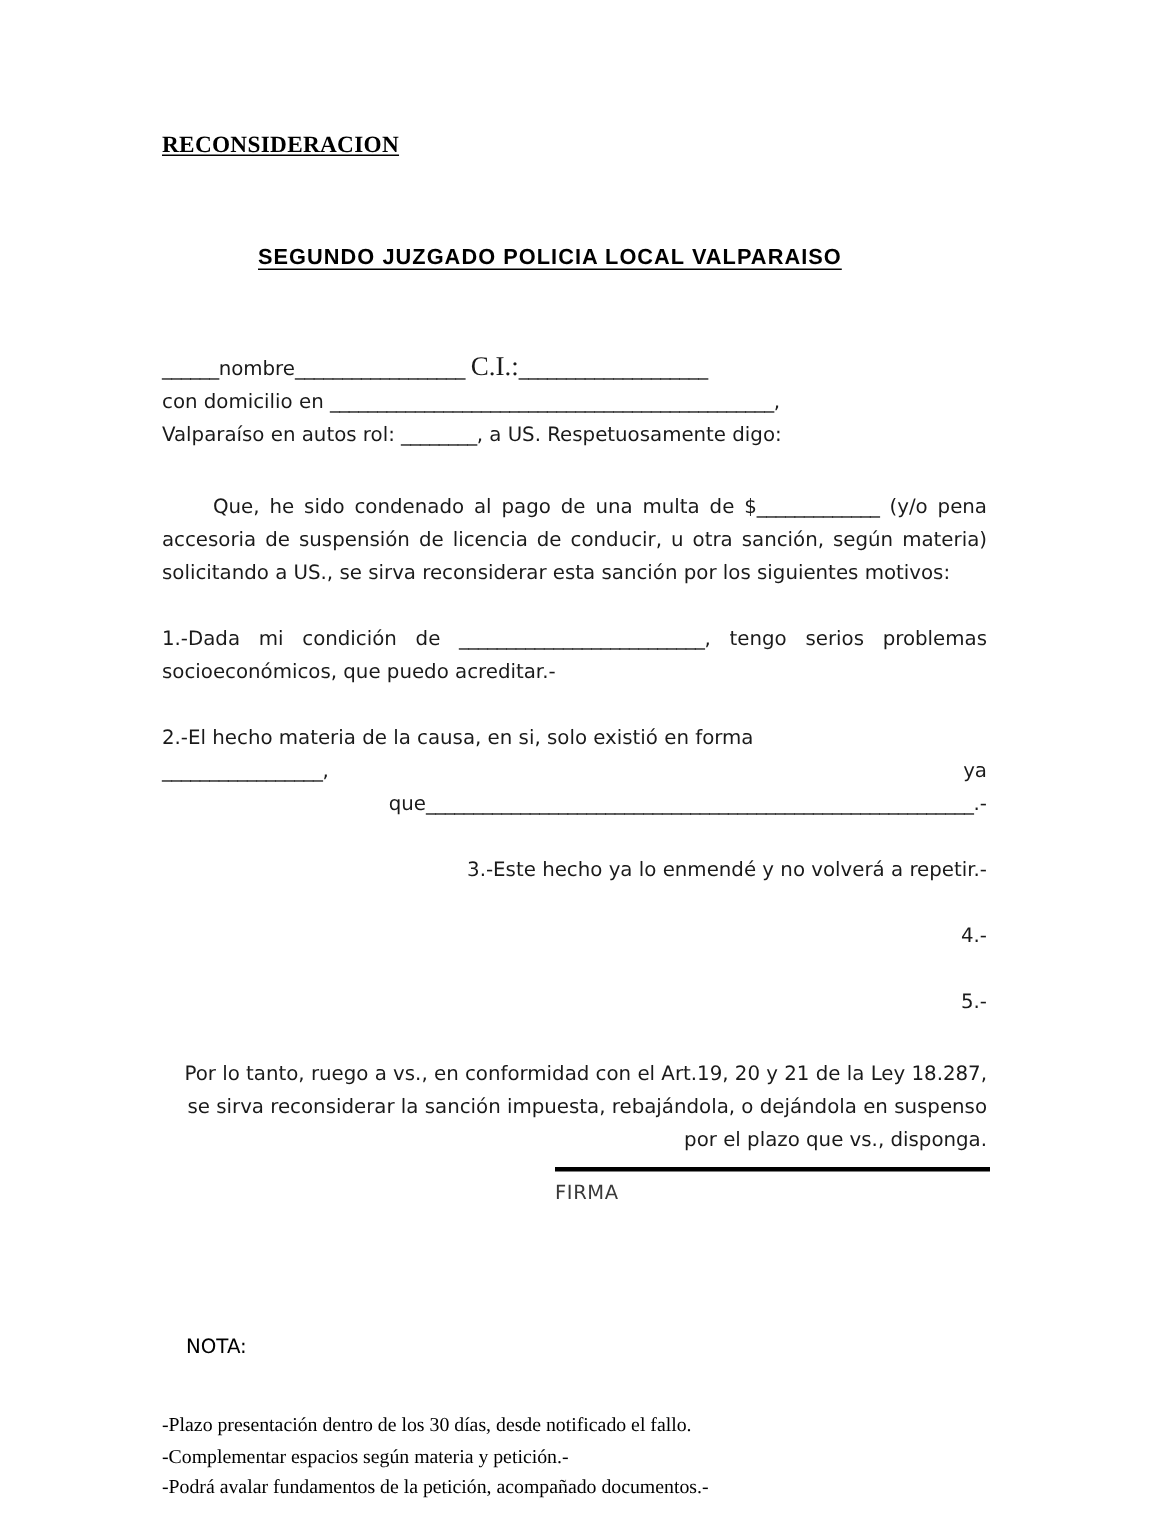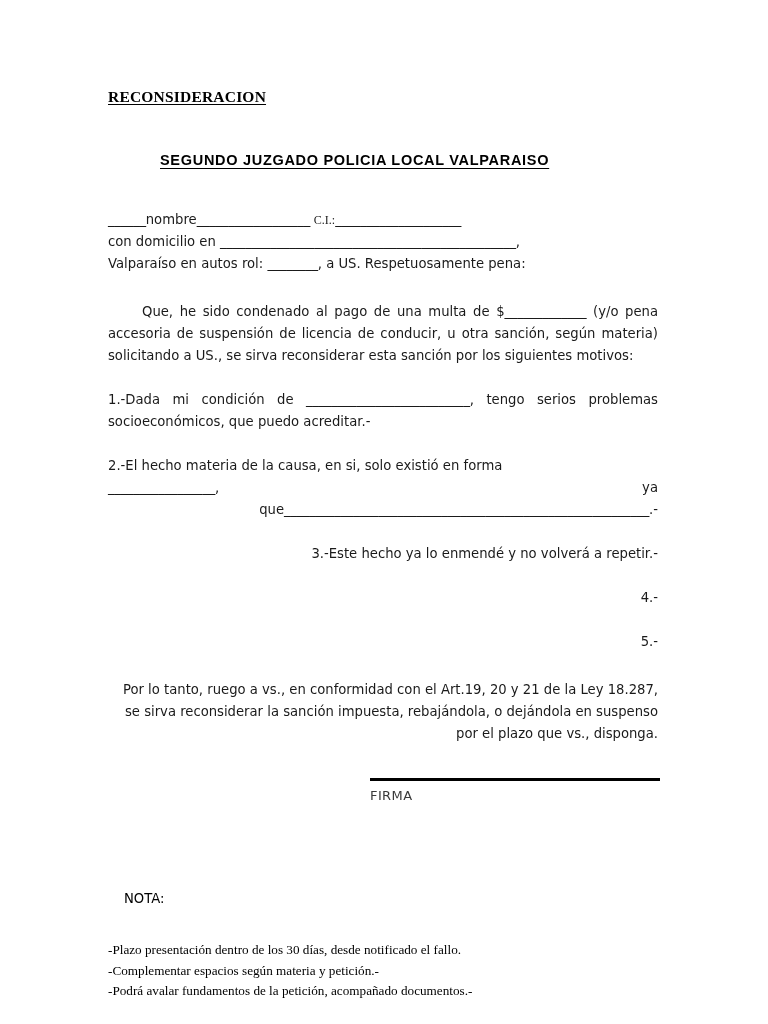--- a/index.html
+++ b/index.html
@@ -48,21 +48,21 @@
     white-space: nowrap;
   }
 
   .doc-subtitle {
     font-family: "Liberation Sans", "DejaVu Sans", sans-serif;
     font-weight: bold;
     font-size: 14.5px;
     letter-spacing: 0.7px;
     text-decoration: underline;
     text-underline-offset: 3px;
-    margin: 0;
+    margin: 12px;
     padding-top: 47px;
     padding-left: 52px;
     line-height: 1.15;
     white-space: nowrap;
   }
 
   
   .body-block {
     font-family: "DejaVu Sans", sans-serif;
     font-size: 13.2px;
@@ -83,21 +83,21 @@
   
   .force-just { display: inline-block; width: 100%; }
 
   .u {
     font-family: "DejaVu Sans", sans-serif;
     letter-spacing: -0.3px;
   }
 
   .serif-ci {
     font-family: "Liberation Serif", "DejaVu Serif", serif;
-    font-size: 12px;
+    font-size: 18px;
     text-align: right;
   }
 
   
   .fill-header { margin: 0; padding-top: 40px; }
   .fill-line { margin: 0; line-height: 22px; white-space: nowrap; }
 
   .indent-first { text-indent: 34px; }
   .gap-md { height: 22px; }
   .gap-lg { height: 26px; }
@@ -157,21 +157,21 @@
     <h1 class="doc-title">RECONSIDERACION</h1>
 
     <h2 class="doc-subtitle">SEGUNDO JUZGADO POLICIA LOCAL VALPARAISO</h2>
 
     <div class="body-block fill-header">
 
       <p class="fill-line"><span class="u">______</span><span>nombre</span><span class="u">________________</span><span class="u">__ </span><span class="serif-ci">C.I.:</span><span class="u">____________________</span></p>
 
       <p class="fill-line"><span>con domicilio en </span><span class="u">_______________________________________________</span><span>,</span></p>
 
-      <p class="fill-line"><span>Valparaíso en autos rol: </span><span class="u">________</span><span>, a US. Respetuosamente pena:</span></p>
+      <p class="fill-line"><span>Valparaíso en autos rol: </span><span class="u">________</span><span>, a US. Respetuosamente digo:</span></p>
 
     </div>
 
     <div class="gap-lg"></div>
 
     <div class="body-block">
 
       <p class="para indent-first"><span>Que, he sido condenado al pago de una multa de $</span><span class="u">_____________</span><span> (y/o pena accesoria de suspensión de licencia de conducir, u otra sanción, según materia) solicitando  a US., se sirva reconsiderar esta sanción por los siguientes motivos:</span></p>
 
       <div class="gap-md"></div>

